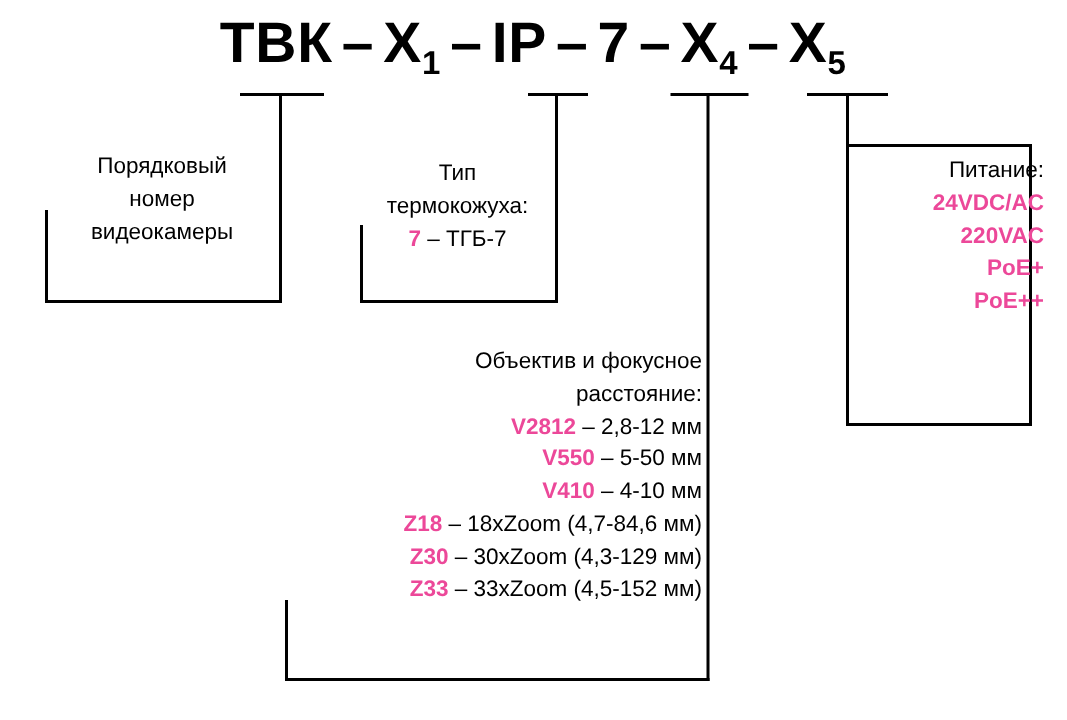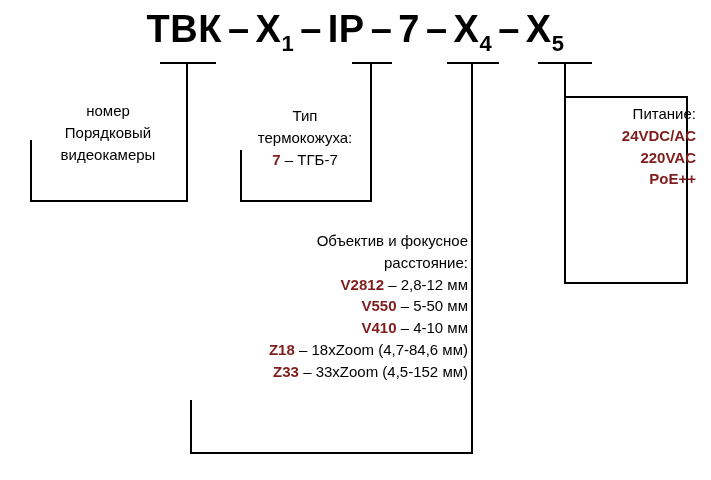--- a/index.html
+++ b/index.html
@@ -56,21 +56,21 @@
   }
 
   
   .block {
     position: absolute;
     font-size: 15px;
     line-height: 1.45;
     color: #000000;
   }
   .block .ln { white-space: nowrap; }
-  .red { color: #7f1d1d; font-weight: bold; }
+  .red { color: #ec4899; font-weight: bold; }
   .ta-r { text-align: right; }
   .ta-c { text-align: center; }
   .ta-l { text-align: right; }
 </style>
 </head>
 <body>
 
 <div id="page">
 
   <div class="formula">
@@ -94,41 +94,43 @@
   <div class="vline" style="left:240px; top:150px; height:52px;"></div>
 
   <div class="hline" style="left:190px; top:452px; width:283px;"></div>
   <div class="vline" style="left:190px; top:400px; height:54px;"></div>
 
   <div class="hline" style="left:564px; top:282px; width:124px;"></div>
   <div class="vline" style="left:686px; top:96px; height:188px;"></div>
   <div class="hline" style="left:564px; top:96px; width:124px;"></div>
 
   <div class="block ta-c" style="left:30px; top:100px; width:156px;">
+    <div class="ln">Порядковый</div>
     <div class="ln">номер</div>
-    <div class="ln">Порядковый</div>
     <div class="ln">видеокамеры</div>
   </div>
 
   <div class="block ta-c" style="left:240px; top:105px; width:130px;">
     <div class="ln">Тип</div>
     <div class="ln">термокожуха:</div>
     <div class="ln"><span class="red">7</span><span> – ТГБ-7</span></div>
   </div>
 
   <div class="block ta-r" style="left:190px; top:230px; width:278px;">
     <div class="ln">Объектив и фокусное</div>
     <div class="ln">расстояние:</div>
     <div class="ln"><span class="red">V2812</span><span> – 2,8-12 мм</span></div>
     <div class="ln"><span class="red">V550</span><span> – 5-50 мм</span></div>
     <div class="ln"><span class="red">V410</span><span> – 4-10 мм</span></div>
     <div class="ln"><span class="red">Z18</span><span> – 18xZoom (4,7-84,6 мм)</span></div>
+    <div class="ln"><span class="red">Z30</span><span> – 30xZoom (4,3-129 мм)</span></div>
     <div class="ln"><span class="red">Z33</span><span> – 33xZoom (4,5-152 мм)</span></div>
   </div>
 
   <div class="block ta-l" style="left:586px; top:103px; width:110px;">
     <div class="ln">Питание:</div>
     <div class="ln red">24VDC/AC</div>
     <div class="ln red">220VAC</div>
+    <div class="ln red">PoE+</div>
     <div class="ln red">PoE++</div>
   </div>
 
 </div>
 
 </body></html>

